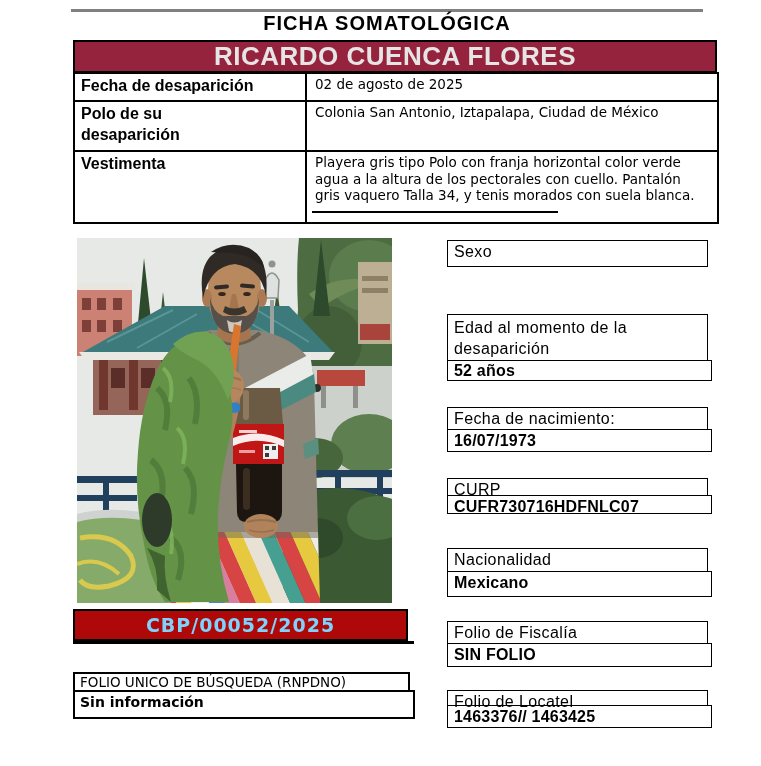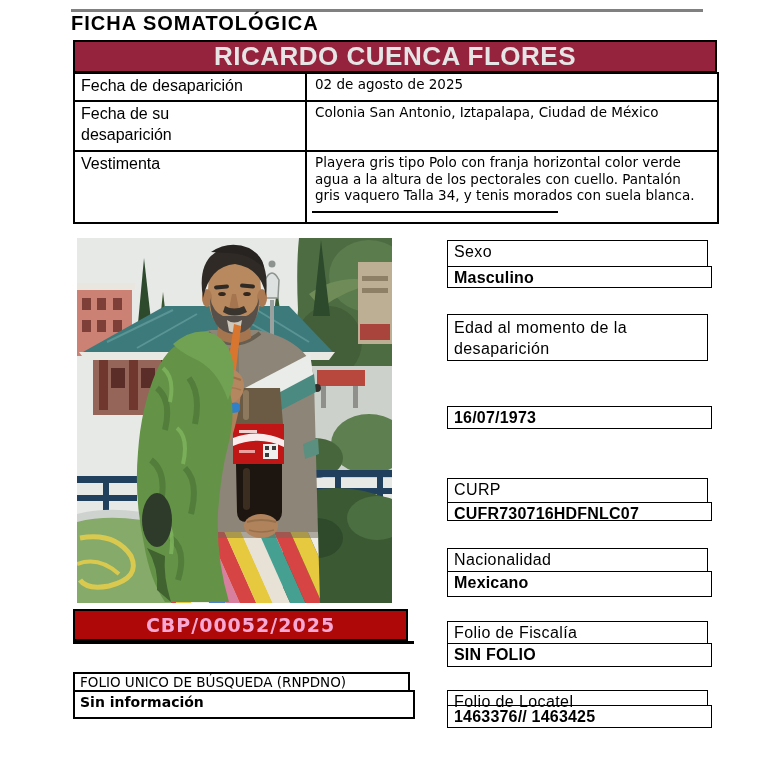--- a/index.html
+++ b/index.html
@@ -1,33 +1,33 @@
 <!DOCTYPE html>
 <html style="--maroon: #96233E; --case-red: #AF0808; --rule-gray: #808080;"><head>
 <meta charset="utf-8">
 <style>
   html,body{margin:0;padding:0;background:#fff;}
   .page{position:relative;width:761px;height:766px;background:#fff;overflow:hidden;
         font-family:"Liberation Sans",sans-serif;color:#000;}
   .top-rule{position:absolute;left:71px;top:9px;width:632px;height:3px;background:var(--rule-gray,#808080);}
-  .title{position:absolute;left:71px;top:12px;width:632px;margin:0;text-align:left;
+  .title{position:absolute;left:71px;top:12px;width:632px;margin:0;text-align:center;
          font-size:20px;font-weight:bold;letter-spacing:1px;}
   .name-banner{position:absolute;left:73px;top:40px;width:644px;height:33px;box-sizing:border-box;
          background:var(--maroon,#96233E);border:2px solid #000;color:#e5e5e5;text-align:center;
          font-size:26px;font-weight:bold;letter-spacing:.5px;line-height:28px;}
   .details{position:absolute;left:73px;top:72px;width:644px;border-collapse:collapse;table-layout:fixed;}
   .details td{border:2px solid #000;vertical-align:top;}
-  td.lbl{font-weight:normal;font-size:16px;line-height:21px;padding:1px 4px 0 6px;margin-left:8px;}
+  td.lbl{font-weight:bold;font-size:16px;line-height:21px;padding:1px 4px 0 6px;margin-left:8px;}
   td.val{font-family:"DejaVu Sans",sans-serif;font-size:13.5px;line-height:16.5px;padding:2px 10px 0 8px;}
   .lbl-narrow{display:inline-block;max-width:150px;}
   .inner-line{position:absolute;left:312px;top:211px;width:246px;height:2px;background:#000;}
   .photo-frame{position:absolute;left:77px;top:238px;width:315px;height:365px;}
   .photo-frame svg{display:block;width:100%;height:100%;}
   .case-banner{position:absolute;left:73px;top:609px;width:335px;height:32px;box-sizing:border-box;
-         background:var(--case-red,#AF0808);border:2px solid #000;color:#f9a8d4;text-align:center;
+         background:var(--case-red,#AF0808);border:2px solid #000;color:#7dd3fc;text-align:center;
          font-family:"DejaVu Sans",sans-serif;font-size:19px;font-weight:bold;letter-spacing:1px;line-height:28px;}
   .case-underline{position:absolute;left:73px;top:641px;width:341px;height:3px;background:#000;}
   .folio-box{position:absolute;left:73px;top:672px;width:342px;font-family:"DejaVu Sans",sans-serif;}
   .folio-label{box-sizing:border-box;border:2px solid #000;width:calc(100% - 5px);height:20px;
          font-size:13.5px;line-height:16px;padding:0 16px 0 5px;white-space:nowrap;overflow:hidden;}
   .folio-value{box-sizing:border-box;border:2px solid #000;margin-top:-2px;width:100%;height:29px;
          font-size:14px;font-weight:bold;line-height:18px;padding:1px 0 7px 5px;}
   .field{position:absolute;left:447px;width:265px;}
   .f-label{box-sizing:border-box;border:1.5px solid #000;width:calc(100% - 4px);
          font-size:16px;letter-spacing:.4px;line-height:20px;padding:1px 6px 0 6px;}
@@ -50,21 +50,21 @@
     <colgroup>
         <col style="width:232px">
         <col style="width:412px">
       </colgroup>
     <tbody>
         <tr>
       <td class="lbl" style="height:25px">Fecha de desaparición</td>
       <td class="val">02 de agosto de 2025</td>
     </tr>
     <tr>
-      <td class="lbl" style="height:47px"><span class="lbl-narrow">Fecha de su desaparición</span></td>
+      <td class="lbl" style="height:47px"><span class="lbl-narrow">Polo de su desaparición</span></td>
       <td class="val">Colonia San Antonio, Iztapalapa, Ciudad de México</td>
     </tr>
     <tr>
       <td class="lbl" style="height:69px">Vestimenta</td>
       <td class="val">Playera gris tipo Polo con franja horizontal color verde agua a la altura de los pectorales con cuello. Pantalón gris vaquero Talla 34, y tenis morados con suela blanca.</td>
     </tr>
   </tbody>
     </table>
   <div class="inner-line"></div>
 
@@ -211,30 +211,31 @@
   </div>
   <div class="case-underline"></div>
 
   <div class="folio-box">
     <div class="folio-label">FOLIO UNICO DE BÚSQUEDA (RNPDNO)</div>
     <div class="folio-value">Sin información</div>
   </div>
 
   <div class="field" style="top:240px">
     <div class="f-label" style="height:27px">Sexo</div>
-    <div class="f-value" style="height:22px">Masculino</div>
   </div>
   <div class="field" style="top:314px">
     <div class="f-label" style="height:47px;line-height:21px;padding-top:2px">Edad al momento de la desaparición</div>
+    <div class="f-value" style="height:21px;line-height:18px">52 años</div>
   </div>
   <div class="field" style="top:407px">
+    <div class="f-label" style="height:23px">Fecha de nacimiento:</div>
     <div class="f-value" style="height:23px">16/07/1973</div>
   </div>
   <div class="field" style="top:478px">
-    <div class="f-label" style="height:25px">CURP</div>
+    <div class="f-label" style="height:18px">CURP</div>
     <div class="f-value" style="height:19px">CUFR730716HDFNLC07</div>
   </div>
   <div class="field" style="top:621px">
     <div class="f-label" style="height:23px">Folio de Fiscalía</div>
     <div class="f-value" style="height:24px">SIN FOLIO</div>
   </div>
   <div class="field" style="top:548px">
     <div class="f-label" style="height:24px">Nacionalidad</div>
     <div class="f-value" style="height:26px">Mexicano</div>
   </div>

